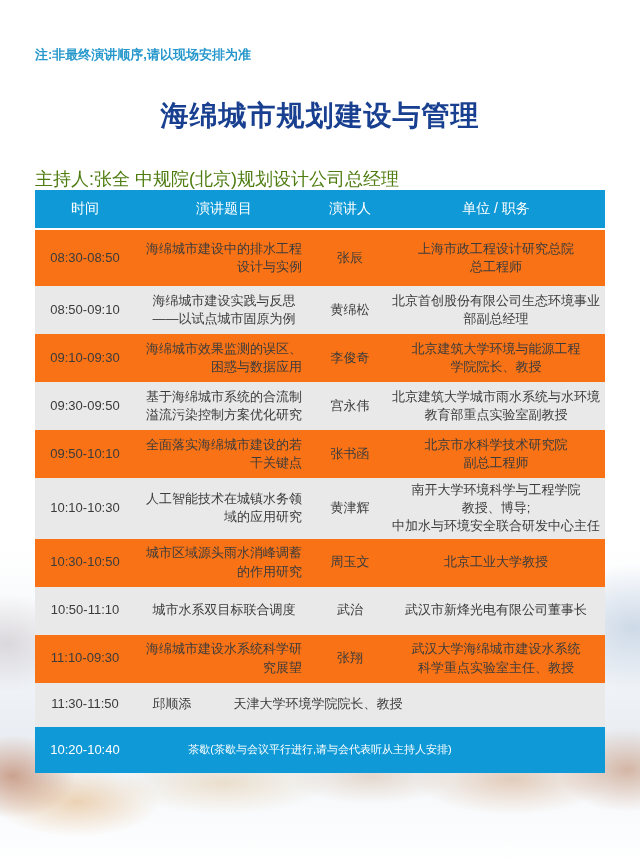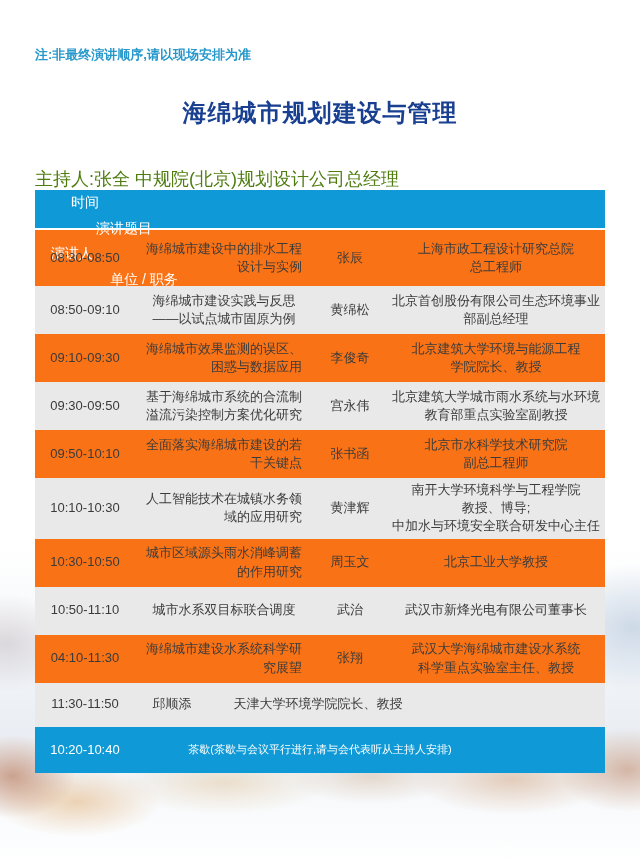--- a/index.html
+++ b/index.html
@@ -21,34 +21,33 @@
       radial-gradient(120px 90px at 99% 25%, rgba(150,175,205,0.42), rgba(150,175,205,0) 70%),
       radial-gradient(100px 70px at 1% 30%, rgba(165,150,158,0.32), rgba(165,150,158,0) 70%),
       linear-gradient(to bottom, rgba(236,241,246,0) 0%, rgba(213,222,233,0.50) 58%, rgba(240,244,248,0.55) 78%, rgba(255,255,255,0.25) 100%);
   }
   .note{
     position:absolute;left:35px;top:46px;z-index:2;
     font-size:13px;font-weight:bold;color:var(--note,#2798cb);
   }
   .title{
     position:absolute;left:0;top:97px;width:640px;z-index:2;margin:0;
-    text-align:center;font-size:24px;font-weight:bold;letter-spacing:1px;
+    text-align:center;font-size:28px;font-weight:bold;letter-spacing:1px;
     color:var(--title,#183f90);
   }
   .host{
     position:absolute;left:35px;top:167px;z-index:2;
     font-size:18px;color:#4d7c0f;
   }
   .table{
     position:absolute;left:35px;top:190px;width:570px;z-index:1;
   }
   .thead{
     display:flex;background:var(--accent,#0f9ad7);height:38px;
     border-bottom:2px solid #ffffff;
-    flex-direction:column;
   }
   .thead .cell{color:var(--header_text,#ffffff);font-size:14px;}
   .row{display:flex;min-height:48px;background:#f97316;}
   .row.alt{background:var(--alt_row,#e9e9e9);}
   .row.h56{min-height:56px;}
   .row.h44{min-height:44px;}
   .cell{
     display:flex;flex-direction:column;justify-content:center;align-items:center;
     text-align:center;font-size:13px;line-height:1.4;white-space:pre-line;
     padding:3px 2px;box-sizing:border-box;
@@ -145,21 +144,21 @@
     <div class="cell c-speaker">周玉文</div>
     <div class="cell c-org">北京工业大学教授</div>
   </div>
         <div class="row alt">
     <div class="cell c-time">10:50-11:10</div>
     <div class="cell c-topic">城市水系双目标联合调度</div>
     <div class="cell c-speaker">武治</div>
     <div class="cell c-org">武汉市新烽光电有限公司董事长</div>
   </div>
         <div class="row">
-    <div class="cell c-time">04:10-11:30</div>
+    <div class="cell c-time">11:10-09:30</div>
     <div class="cell c-topic">海绵城市建设水系统科学研
 究展望</div>
     <div class="cell c-speaker">张翔</div>
     <div class="cell c-org">武汉大学海绵城市建设水系统
 科学重点实验室主任、教授</div>
   </div>
         <div class="row alt h44">
     <div class="cell c-time">11:30-11:50</div>
     <div class="cell c-speaker">邱顺添</div>
     <div class="cell c-org">天津大学环境学院院长、教授</div>

